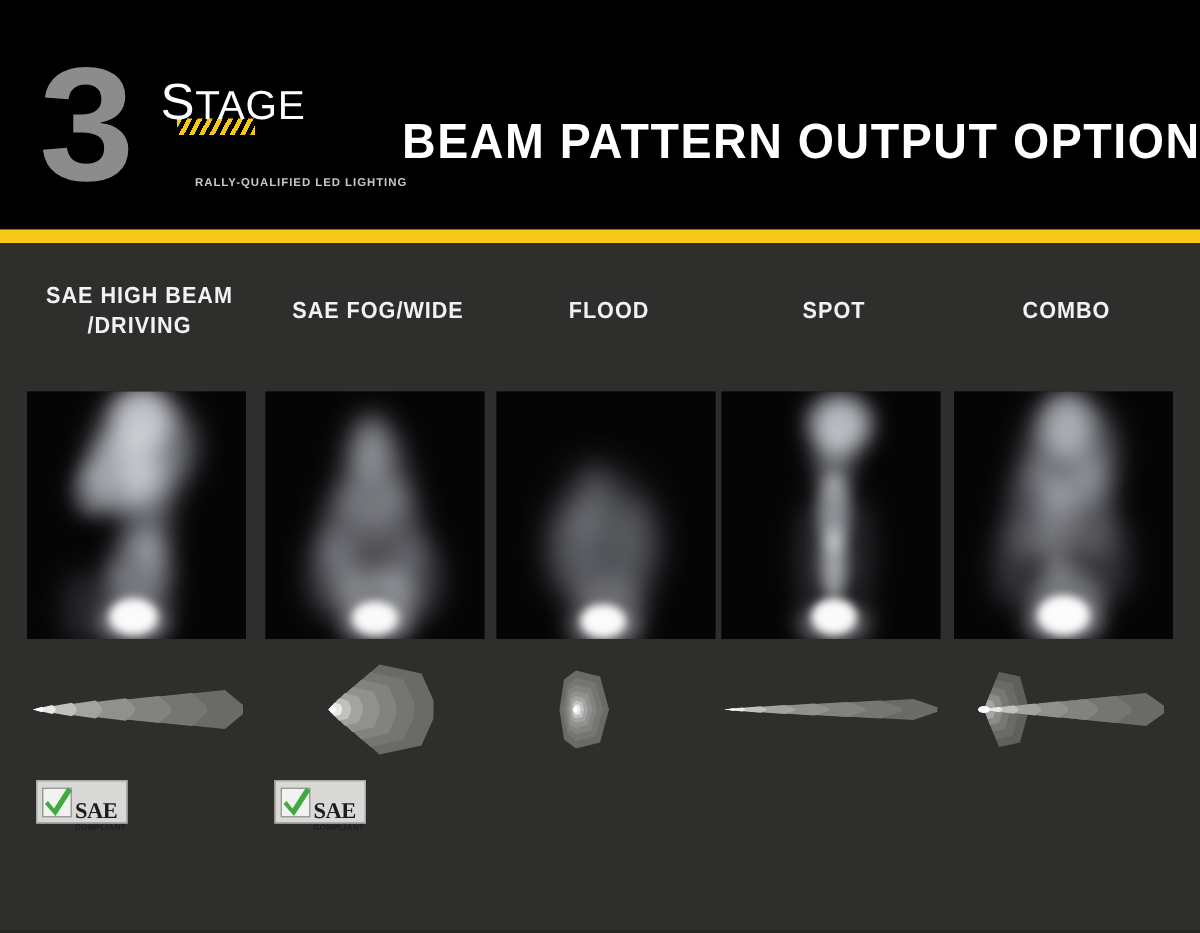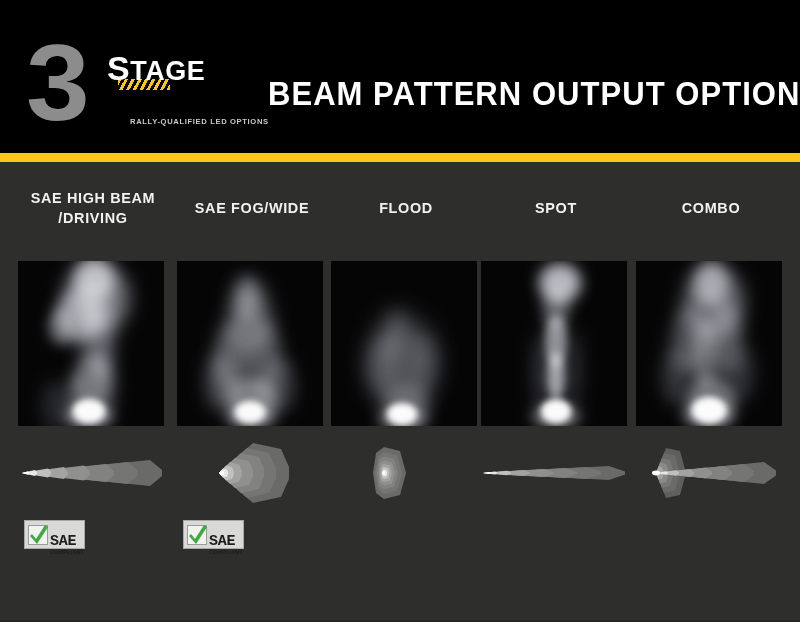--- a/index.html
+++ b/index.html
@@ -49,21 +49,21 @@
   }
   .logo-right {
     position: absolute;
     left: 81px;
     top: 18px;
     width: 140px;
   }
   .logo-word {
     position: relative;
     font-family: "Liberation Sans", sans-serif;
-    font-weight: bold;
+    font-weight: normal;
     letter-spacing: 0.5px;
     white-space: nowrap;
     line-height: 1;
   }
   .logo-stage {
     font-size: 27px;
     color: #ffffff;
     transform: scaleX(1.0);
   }
   .logo-stage .cap { font-size: 34px; }
@@ -223,21 +223,21 @@
   }
   .sae-check-box svg { position: absolute; left: 0; top: -3px; }
   .sae-text {
     margin-left: 2px;
     display: flex;
     flex-direction: column;
     justify-content: center;
     line-height: 1;
   }
   .sae-main {
-    font-family: Liberation Mono, monospace;
+    font-family: Liberation Serif, serif;
     font-size: 15px;
     font-weight: bold;
     color: #1c1c1c;
     letter-spacing: -0.3px;
     margin-top: 20px;
   }
   .sae-sub {
     font-family: "Liberation Sans", sans-serif;
     font-size: 5.4px;
     font-weight: bold;
@@ -253,21 +253,21 @@
 
   <div class="header">
 
     <div class="logo">
       <div class="logo-3">3</div>
       <div class="logo-right">
         <div class="logo-stripes"></div>
         <div class="logo-word logo-stage">
           <span><span class="cap">S</span>TAGE</span>
         </div>
-        <div class="logo-tag">RALLY-QUALIFIED LED OPTIONS</div>
+        <div class="logo-tag">RALLY-QUALIFIED LED LIGHTING</div>
       </div>
     </div>
 
     <div class="header-title">BEAM PATTERN OUTPUT OPTIONS</div>
   </div>
 
   <div class="yellow-bar"></div>
 
   <div class="board">
     <div class="cols">

